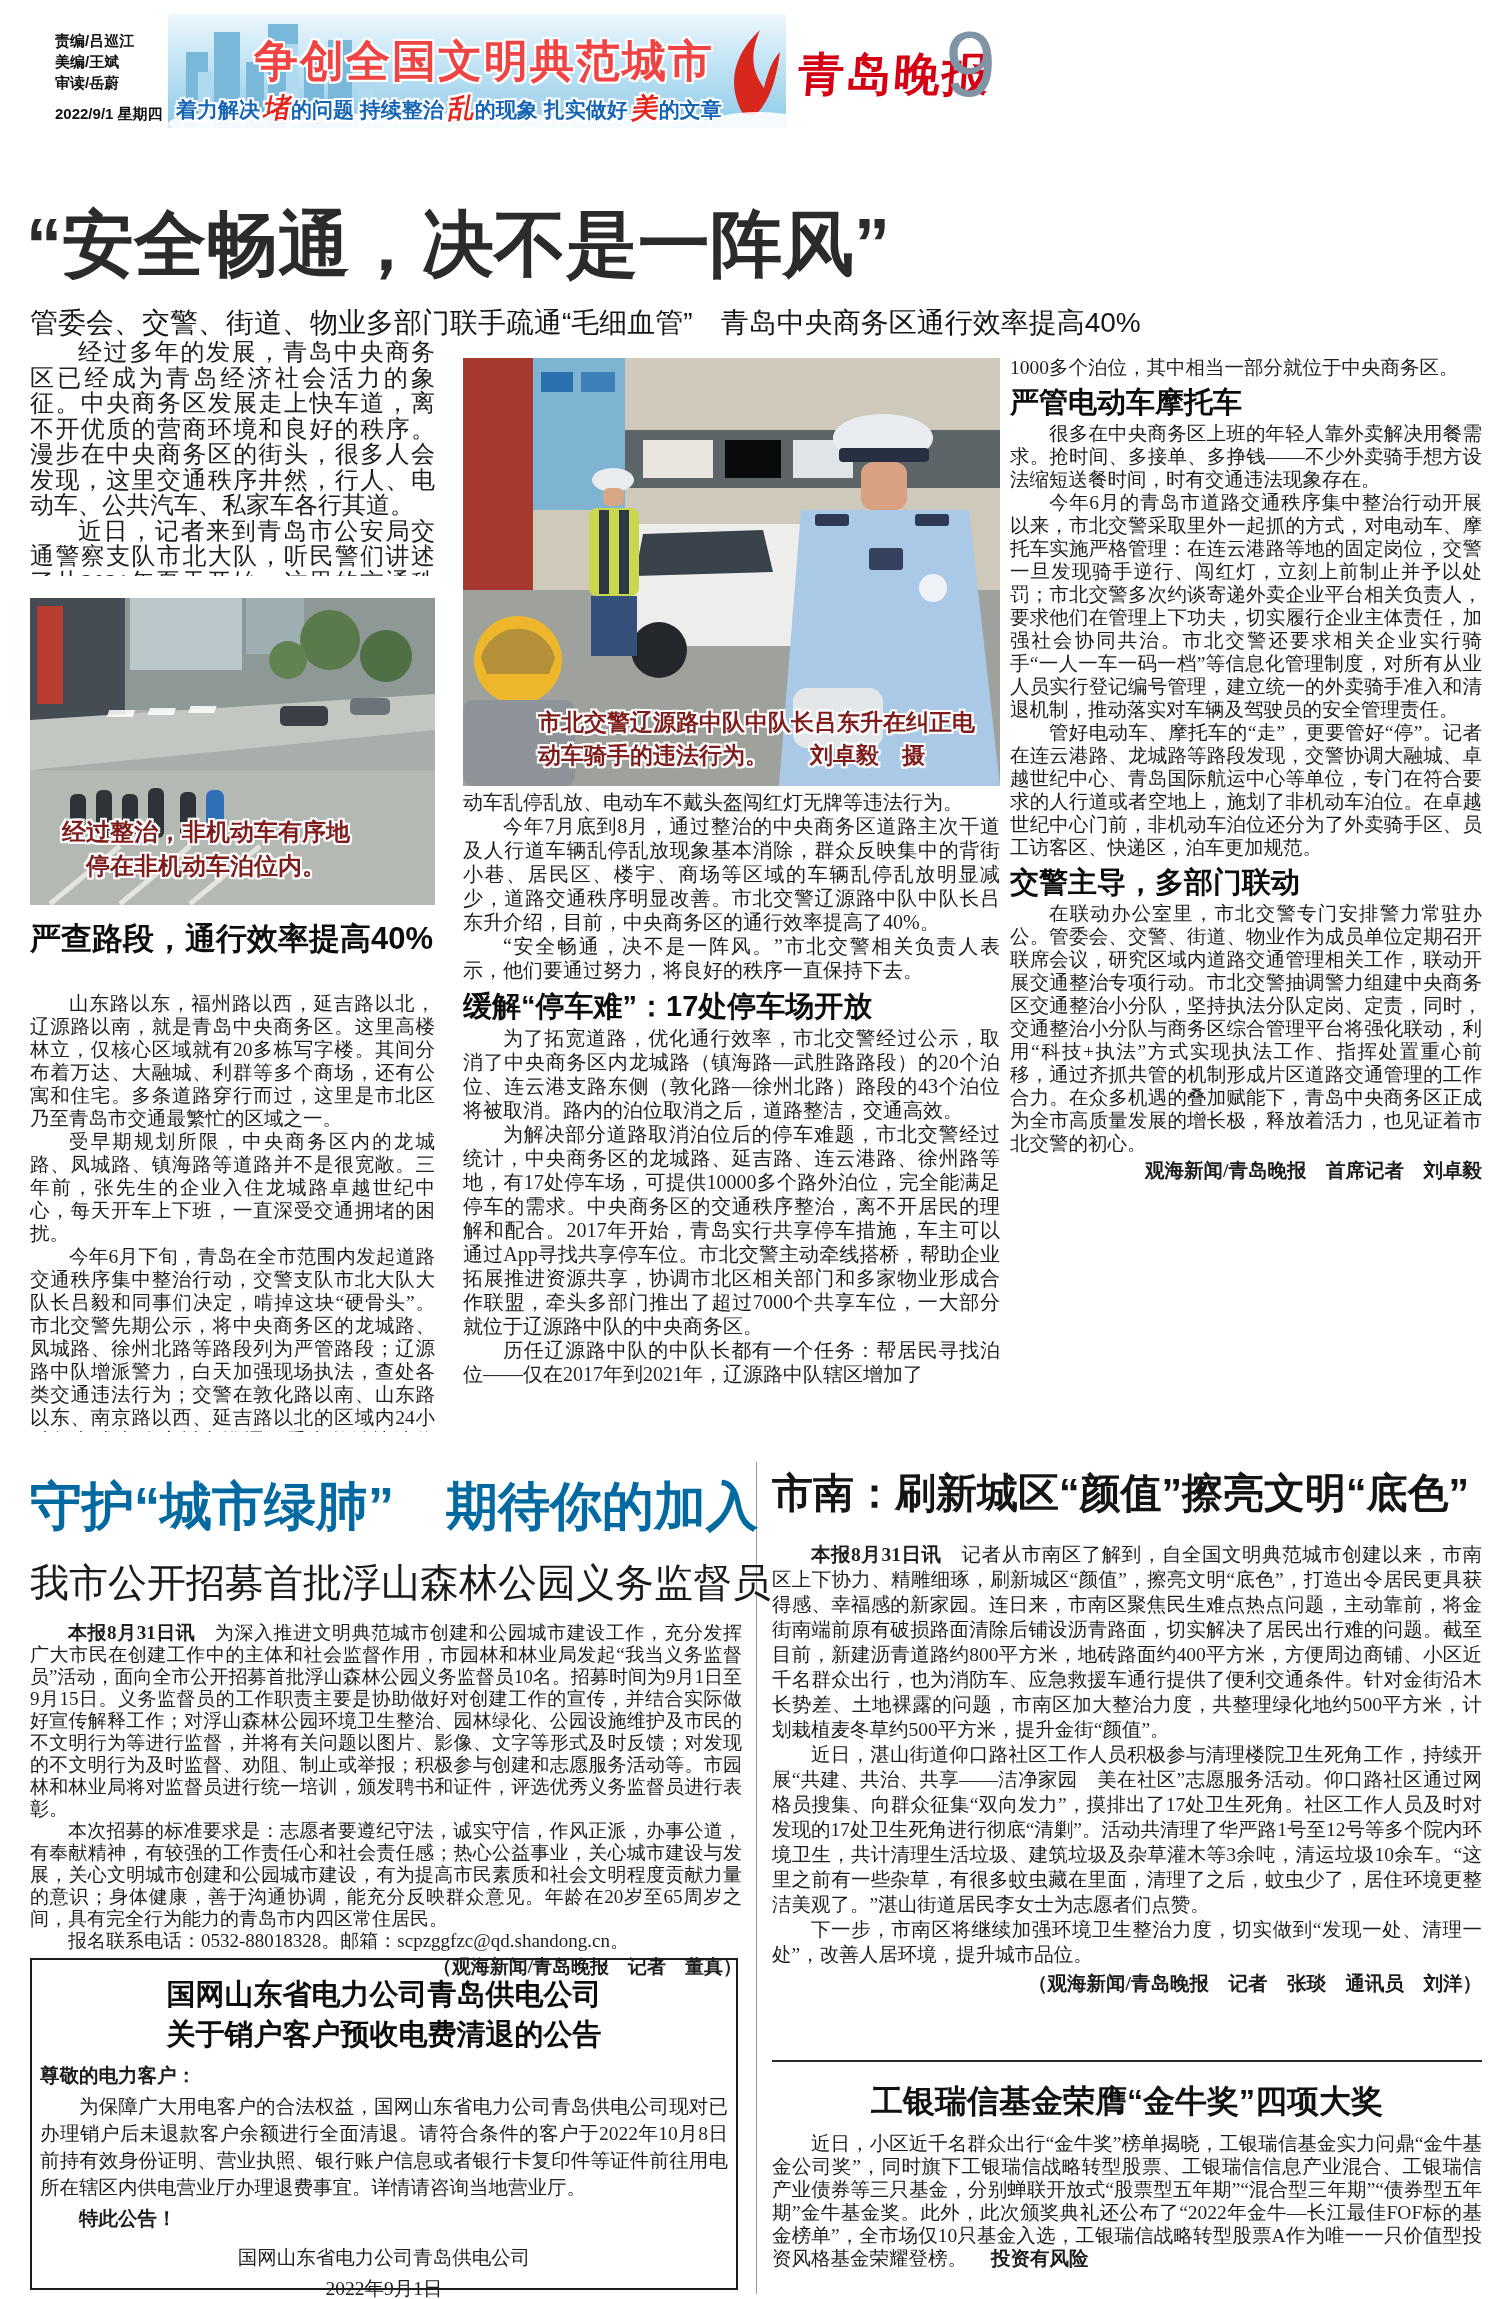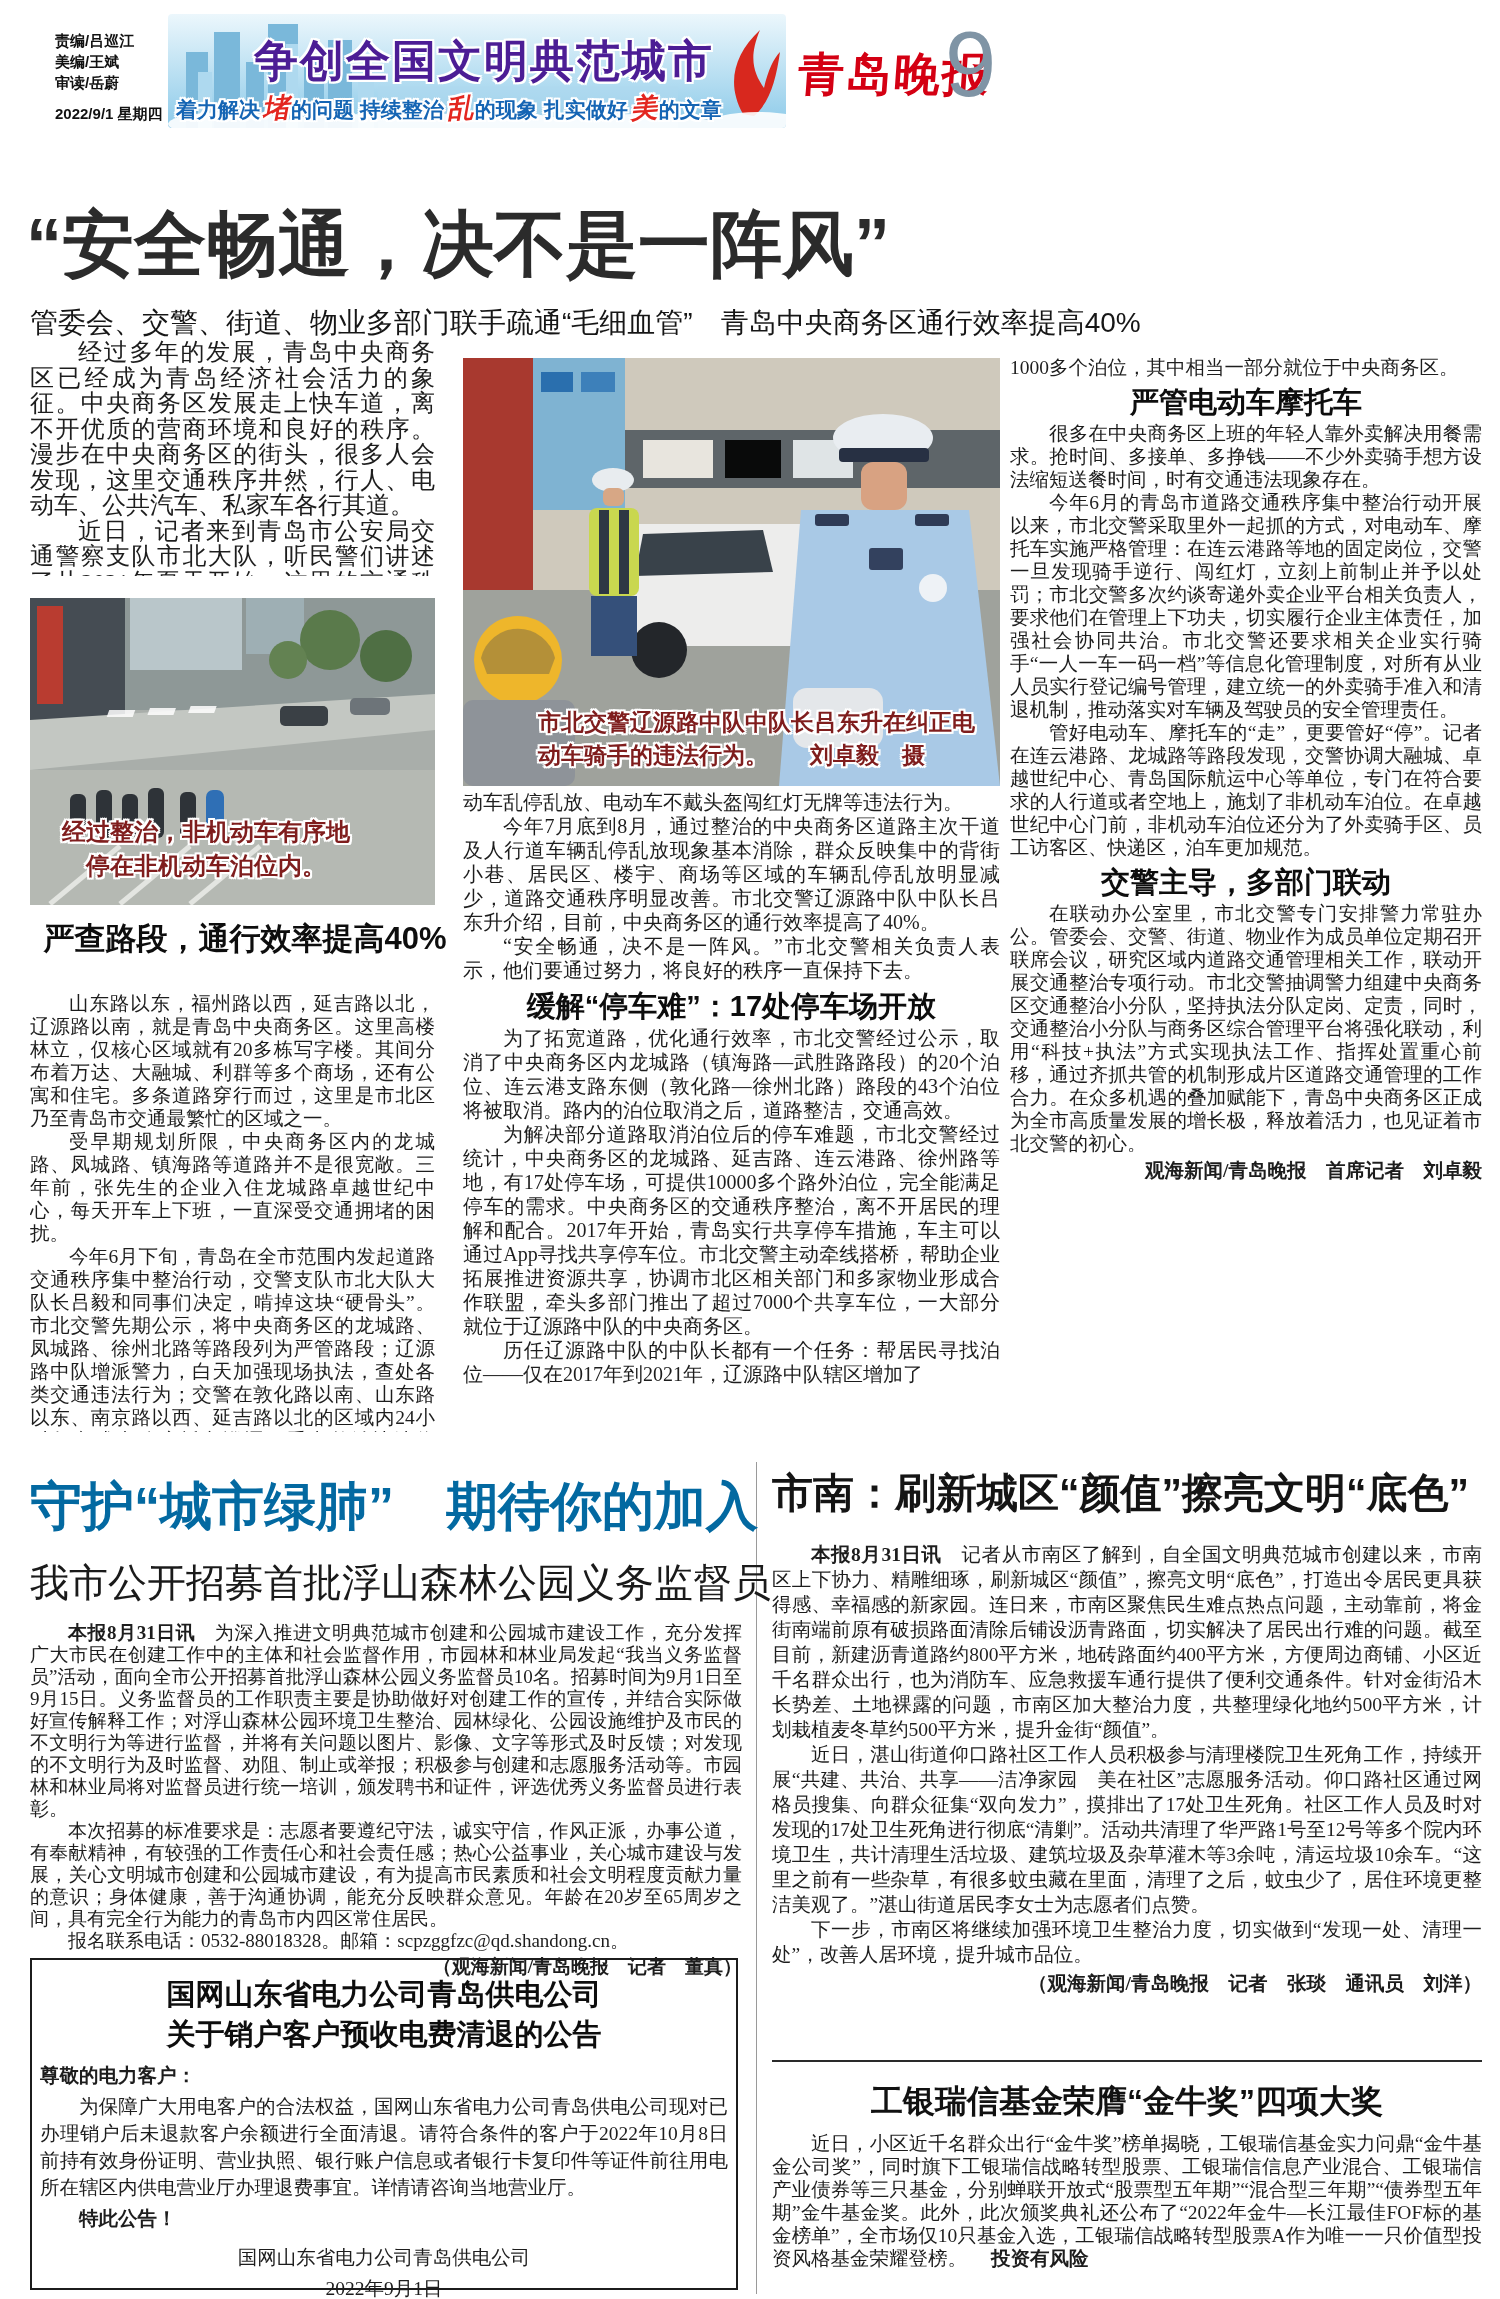--- a/index.html
+++ b/index.html
@@ -31,21 +31,21 @@
   .col{position:absolute;text-align:justify;}
   .col p{margin:0;text-indent:2em;}
   .col p.noindent{text-indent:0;}
   .intro{left:30px;top:340px;width:405px;height:236px;font-size:24px;line-height:25.5px;overflow:hidden;}
   .photo-a{position:absolute;left:30px;top:598px;width:405px;height:307px;margin:0;}
   .photo-b{position:absolute;left:463px;top:358px;width:537px;height:428px;margin:0;}
   .photo-cap{position:absolute;font-family:"Liberation Sans",sans-serif;font-weight:700;color:#7f1d1d;}
   .cap-a{left:26px;bottom:22px;width:300px;font-size:24px;line-height:34px;text-align:center;}
   .cap-b{right:10px;bottom:14px;width:452px;font-size:23px;line-height:33px;text-align:left;}
   .credit{margin-left:42px;}
-  .sech{font-family:"Liberation Sans",sans-serif;font-weight:700;color:#0d0d0d;margin:0;text-align:center;}
+  .sech{font-family:"Liberation Sans",sans-serif;font-weight:700;color:#0d0d0d;margin:0;}
   .sec1h{position:absolute;left:30px;top:918px;width:430px;font-size:31px;}
   .sec1b{left:30px;top:992px;width:405px;height:440px;font-size:19.5px;line-height:23px;overflow:hidden;}
   .midb{left:463px;top:790px;width:537px;height:642px;font-size:20px;line-height:24px;overflow:hidden;}
   .col4{left:1010px;top:356px;width:472px;height:1080px;font-size:19.5px;line-height:23px;overflow:hidden;}
   .inh{font-size:29px;margin:12px 0 8px;text-indent:0;}
   .byline{font-weight:700;text-align:right;text-indent:0 !important;margin-top:4px !important;}
   
   .gl-title{position:absolute;left:30px;top:1472px;width:716px;margin:0;
         font-family:"Liberation Sans",sans-serif;font-weight:900;font-size:52px;white-space:nowrap;color:#0369a1;}
   .gl-sub{position:absolute;left:30px;top:1556px;width:716px;margin:0;
@@ -109,21 +109,21 @@
       </g>
       <path d="M575,100 C558,70 566,40 592,16 C580,44 586,60 596,74 C600,56 606,44 612,38 C608,66 602,88 586,102 Z" fill="#d8281e"></path>
       <g fill="#ffffff" opacity="0.9">
         <ellipse cx="60" cy="110" rx="60" ry="12"></ellipse>
           <ellipse cx="180" cy="112" rx="70" ry="12"></ellipse>
         <ellipse cx="320" cy="110" rx="80" ry="12"></ellipse>
           <ellipse cx="470" cy="112" rx="80" ry="12"></ellipse>
         <ellipse cx="590" cy="110" rx="50" ry="12"></ellipse>
       </g>
     </svg>
-    <div class="banner-title outline-white" style="color: #4c1d95;">争创全国文明典范城市</div>
+    <div class="banner-title outline-white" style="color: #ef4444;">争创全国文明典范城市</div>
     <div class="banner-slogan outline-white">
       <span style="color: rgb(21, 101, 180);">着力解决</span><span class="slog-red" style="color: rgb(227, 38, 31);">堵</span><span style="color: rgb(21, 101, 180);">的问题</span><span style="color: rgb(21, 101, 180);"> 持续整治</span><span class="slog-red" style="color: rgb(227, 38, 31);">乱</span><span style="color: rgb(21, 101, 180);">的现象</span><span style="color: rgb(21, 101, 180);"> 扎实做好</span><span class="slog-red" style="color: rgb(227, 38, 31);">美</span><span style="color: rgb(21, 101, 180);">的文章</span>
     </div>
   </div>
 
   <div class="masthead" style="color: rgb(212, 0, 19);">青岛晚报</div>
   <div class="pagenum" style="color: rgb(127, 148, 165);">9</div>
 
   <h1 class="headline">“安全畅通，决不是一阵风”</h1>
   <div class="subhead">管委会、交警、街道、物业多部门联手疏通“毛细血管”　青岛中央商务区通行效率提高40%</div>

